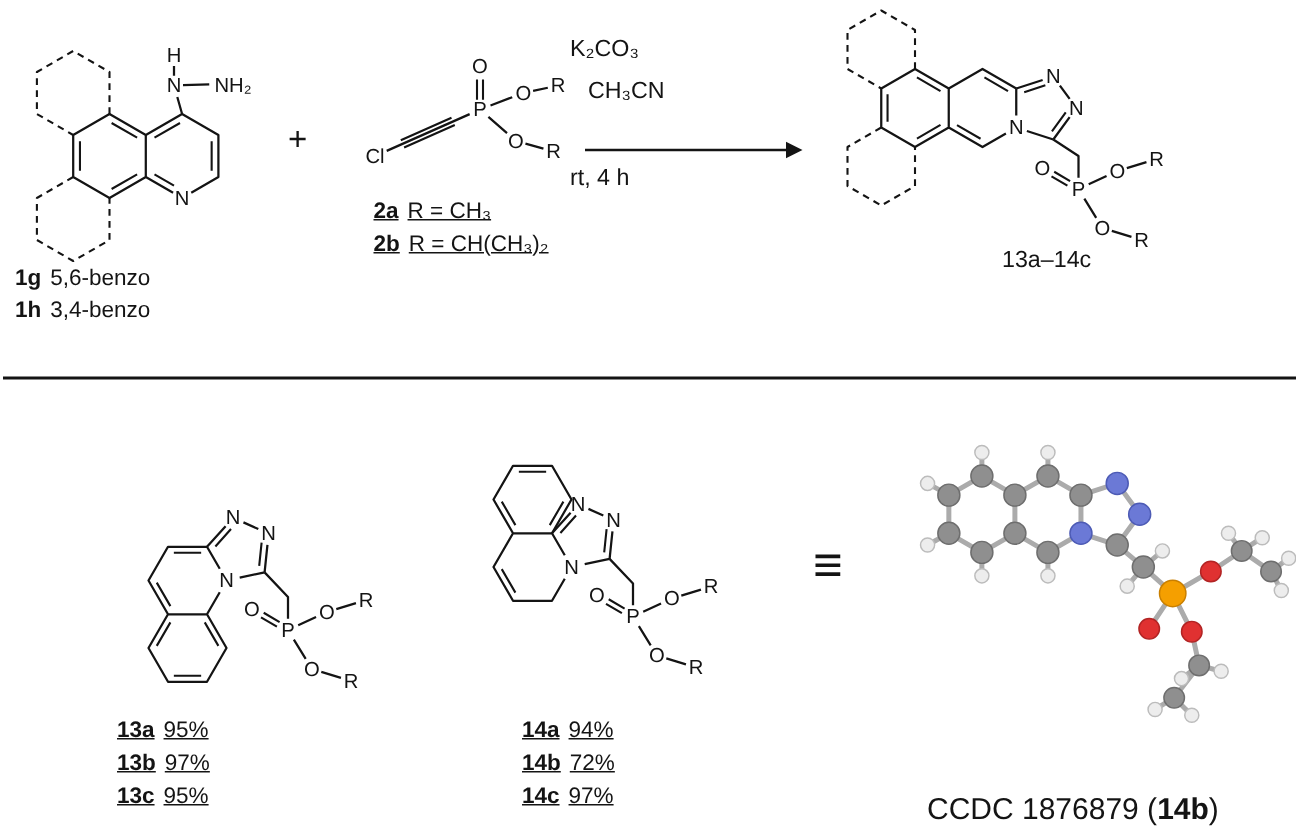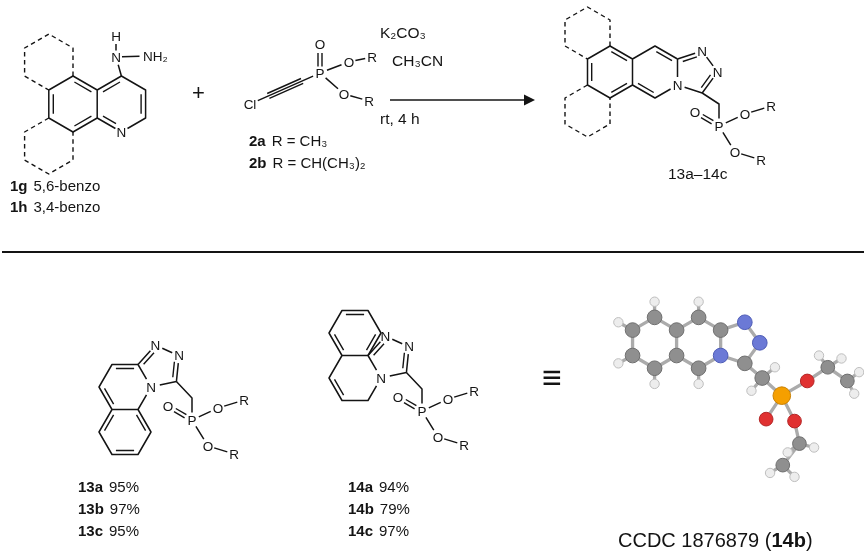--- a/index.html
+++ b/index.html
@@ -1,21 +1,21 @@
 <!DOCTYPE html>
 <html><head>
 <meta charset="utf-8">
 <style>
   html,body{margin:0;padding:0;background:#ffffff;}
   .page{position:relative;width:866px;height:555px;background:#ffffff;overflow:hidden;
         font-family:"Liberation Sans","DejaVu Sans",sans-serif;color:#141414;}
   .abs{position:absolute;}
   .b{font-weight:700;}
   .chem-lines{font-size:15px;line-height:21px;white-space:nowrap;}
-  .chem-lines.lh22{line-height:22px;}
+  .chem-lines.lh22{line-height:22px;text-decoration:underline;}
   .chem-lines .b{margin-right:6px;}
   .center{}
   .cond{font-size:15.5px;}
   .prod-id{font-size:15.5px;font-weight:400;}
   .equiv{font-size:34px;line-height:30px;}
   .caption{font-size:20px;}
   .divider{background:#141414;height:2px;}
   svg{display:block;}
   svg text{font-family:"Liberation Sans","DejaVu Sans",sans-serif;font-size:13.5px;fill:#141414;text-anchor:middle;}
   svg text.st{text-anchor:start;}
@@ -142,21 +142,21 @@
     <text x="118" y="123.5">O</text>
     <text x="142" y="137.5">P</text>
     <text x="168" y="125.5">O</text>
     <text x="194" y="117.5">R</text>
     <text x="158" y="163.5">O</text>
     <text x="184" y="171.5">R</text>
   </svg>
 
   <div class="abs chem-lines lh22" style="left:348px;top:476px">
     <div><span class="b">14a</span><span>94%</span></div>
-    <div><span class="b">14b</span><span>79%</span></div>
+    <div><span class="b">14b</span><span>72%</span></div>
     <div><span class="b">14c</span><span>97%</span></div>
   </div>
 
   <div class="abs equiv center" style="left:542px;top:362px;width:44px">≡</div>
 
   <svg class="abs" style="left:590px;top:280px" width="274" height="245" viewBox="0 0 280 250">
     <path class="xbond" d="M66,38 L88.5,51 L88.5,77 L66,90 L43.5,77 L43.5,51 Z
              M66,38 L66,22 M43.5,51 L29,43 M43.5,77 L29,85 M66,90 L66,106
              M88.5,51 L111,38 L133.5,51 L133.5,77 L111,90 L88.5,77
              M111,38 L111,22 M111,90 L111,106

